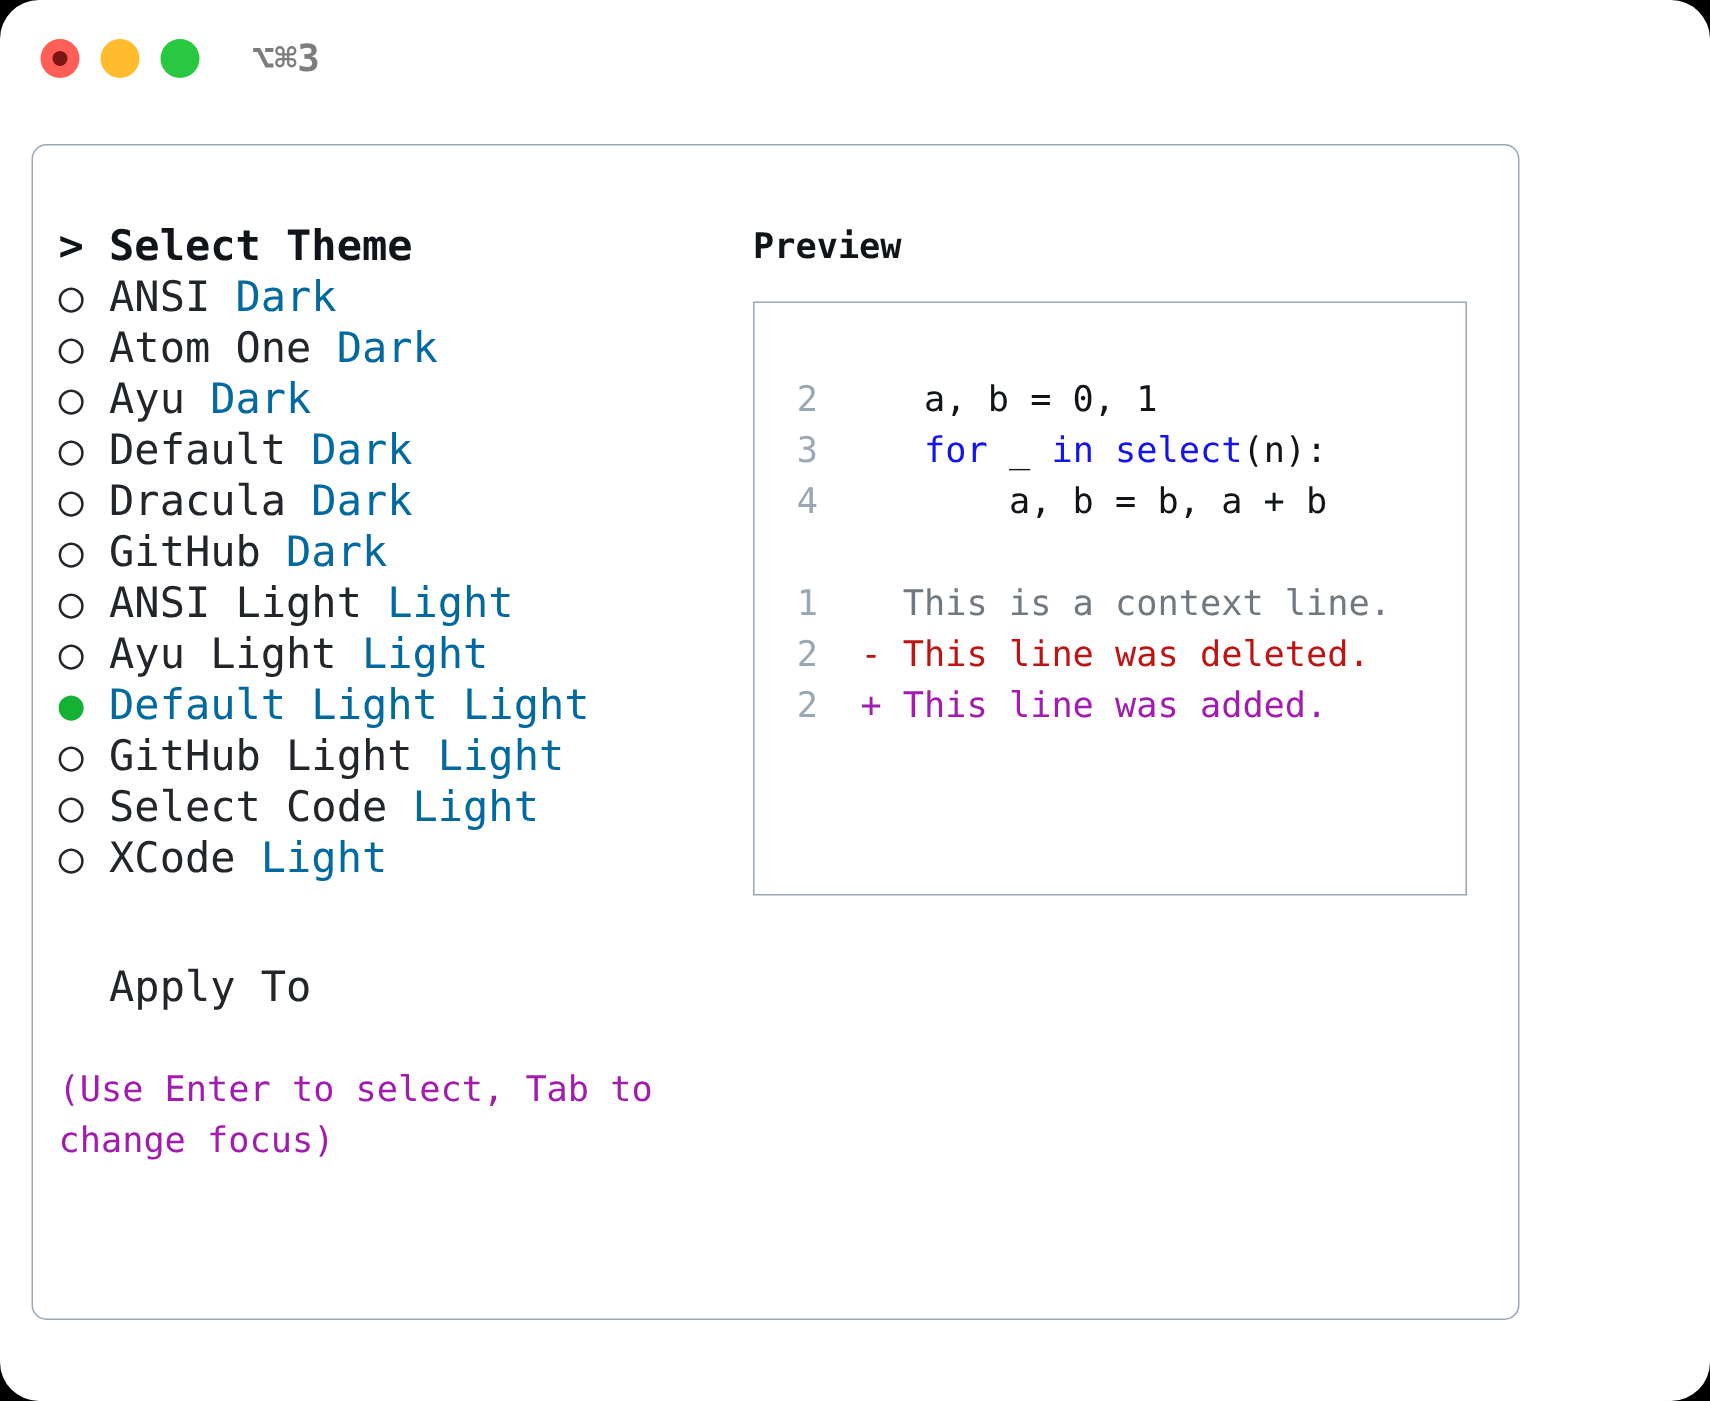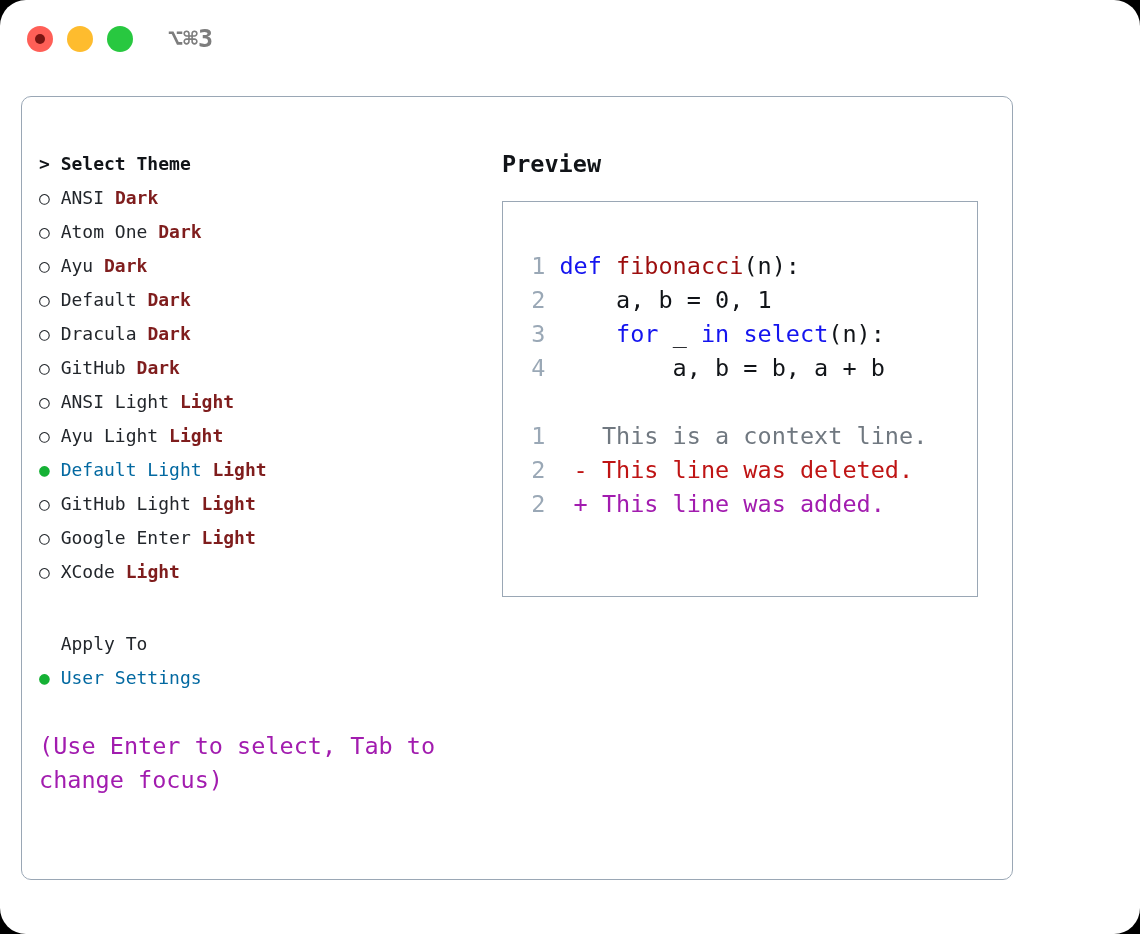--- a/index.html
+++ b/index.html
@@ -77,44 +77,44 @@
   
   #theme-column {
     position: absolute;
     left: 17px;
     top: 50px;
     width: 440px;
   }
   .row {
     height: 34px;
     line-height: 34px;
-    font-size: 18px;
+    font-size: 28px;
     white-space: pre;
     color: #22262b;
   }
   .section-header {
     font-weight: bold;
     color: #111418;
   }
   .prefix {
     display: inline-block;
     width: 2ch;
     white-space: pre;
   }
   .marker-sel  { color: #15b135; }
   .label-sel   { color: #0369a1; }
-  .badge       { color: #7f1d1d; font-weight: bold; }
+  .badge       { color: #0369a1; }
   .hint {
     font-size: 23.5px;
     line-height: 34px;
     color: #a21caf;
     white-space: pre-wrap;
     width: 410px;
   }
-  #apply-block { margin-top: 38px; }
+  #apply-block { margin-top: 52px; }
   #hint-block  { margin-top: 34px; }
 
   
   #preview-column {
     position: absolute;
     left: 480px;
     top: 50px;
     width: 495px;
   }
   #preview-title {
@@ -182,41 +182,39 @@
           <div class="row"><span class="prefix">○ </span><span>ANSI</span><span> </span><span class="badge">Dark</span></div>
           <div class="row"><span class="prefix">○ </span><span>Atom One</span><span> </span><span class="badge">Dark</span></div>
           <div class="row"><span class="prefix">○ </span><span>Ayu</span><span> </span><span class="badge">Dark</span></div>
           <div class="row"><span class="prefix">○ </span><span>Default</span><span> </span><span class="badge">Dark</span></div>
           <div class="row"><span class="prefix">○ </span><span>Dracula</span><span> </span><span class="badge">Dark</span></div>
           <div class="row"><span class="prefix">○ </span><span>GitHub</span><span> </span><span class="badge">Dark</span></div>
           <div class="row"><span class="prefix">○ </span><span>ANSI Light</span><span> </span><span class="badge">Light</span></div>
           <div class="row"><span class="prefix">○ </span><span>Ayu Light</span><span> </span><span class="badge">Light</span></div>
           <div class="row"><span class="prefix marker-sel">● </span><span class="label-sel">Default Light</span><span> </span><span class="badge">Light</span></div>
           <div class="row"><span class="prefix">○ </span><span>GitHub Light</span><span> </span><span class="badge">Light</span></div>
-          <div class="row"><span class="prefix">○ </span><span>Google Enter</span><span> </span><span class="badge">Light</span></div>
+          <div class="row"><span class="prefix">○ </span><span>Select Code</span><span> </span><span class="badge">Light</span></div>
           <div class="row"><span class="prefix">○ </span><span>XCode</span><span> </span><span class="badge">Light</span></div>
         </div>
 
       <div id="apply-block">
         <div class="row"><span class="prefix">  </span><span>Apply To</span></div>
         <div id="apply-list">
-            <div class="row"><span class="prefix marker-sel">● </span><span class="label-sel">User Settings</span></div>
           </div>
       </div>
 
       <div id="hint-block">
         <div class="hint">(Use Enter to select, Tab to change focus)</div>
       </div>
     </div>
 
     <div id="preview-column">
       <div id="preview-title">Preview</div>
       <div id="preview-box">
         <div id="code-area">
-            <div class="code-line"><span class="lno">1</span><span> </span><span class="kw">def </span><span class="fn">fibonacci</span><span class="pl">(n):</span></div>
             <div class="code-line"><span class="lno">2</span><span> </span><span class="pl">    a, b = 0, 1</span></div>
             <div class="code-line"><span class="lno">3</span><span> </span><span class="pl">    </span><span class="kw">for</span><span class="pl"> _ </span><span class="kw">in</span><span class="pl"> </span><span class="kw">select</span><span class="pl">(n):</span></div>
             <div class="code-line"><span class="lno">4</span><span> </span><span class="pl">        a, b = b, a + b</span></div>
             <div class="spacer-line"></div>
             <div class="code-line"><span class="lno">1</span><span> </span><span class="ctx">   This is a context line.</span></div>
             <div class="code-line"><span class="lno">2</span><span> </span><span class="del"> - This line was deleted.</span></div>
             <div class="code-line"><span class="lno">2</span><span> </span><span class="add"> + This line was added.</span></div>
           </div>
       </div>
     </div>

